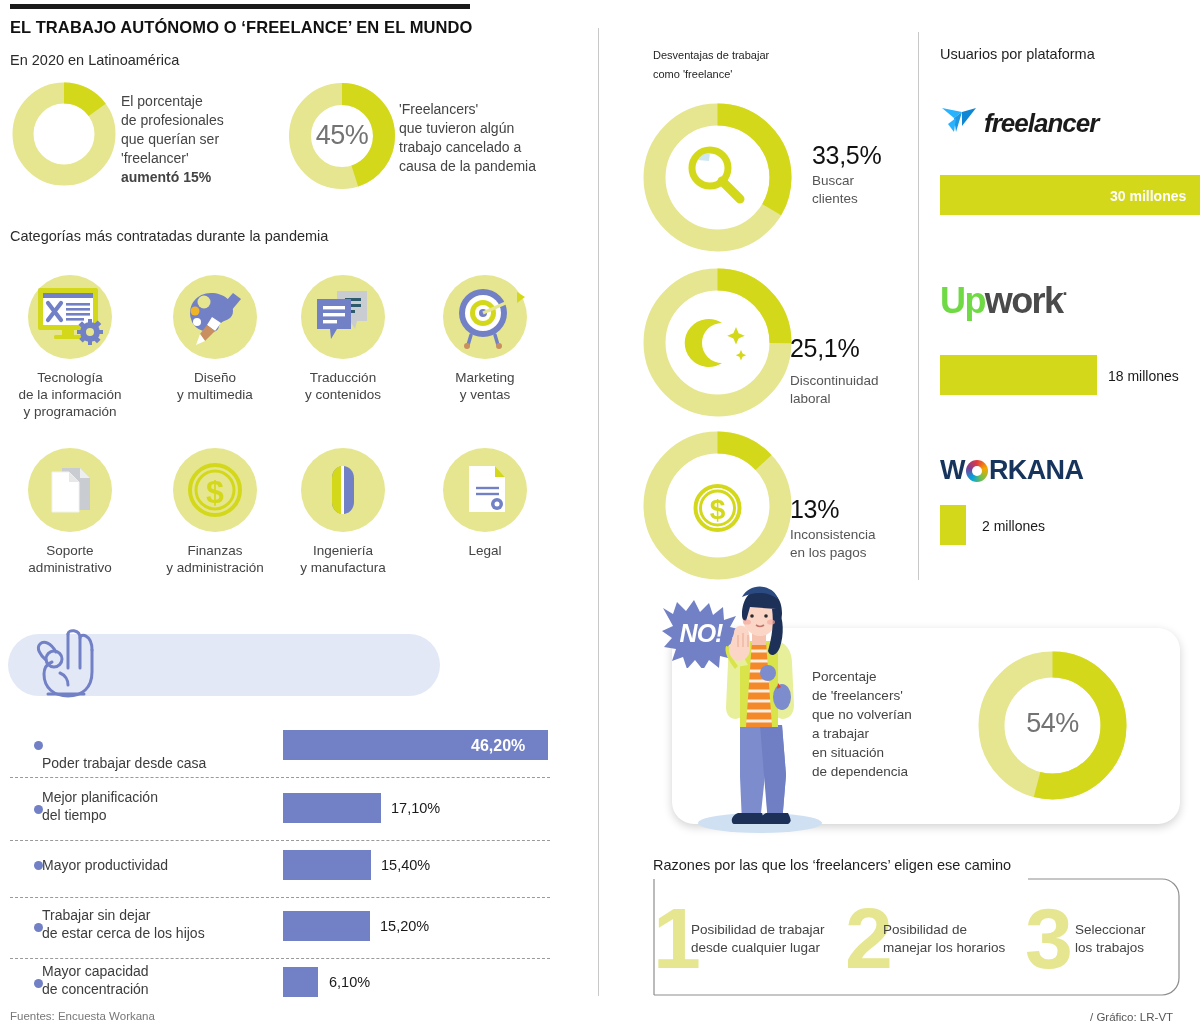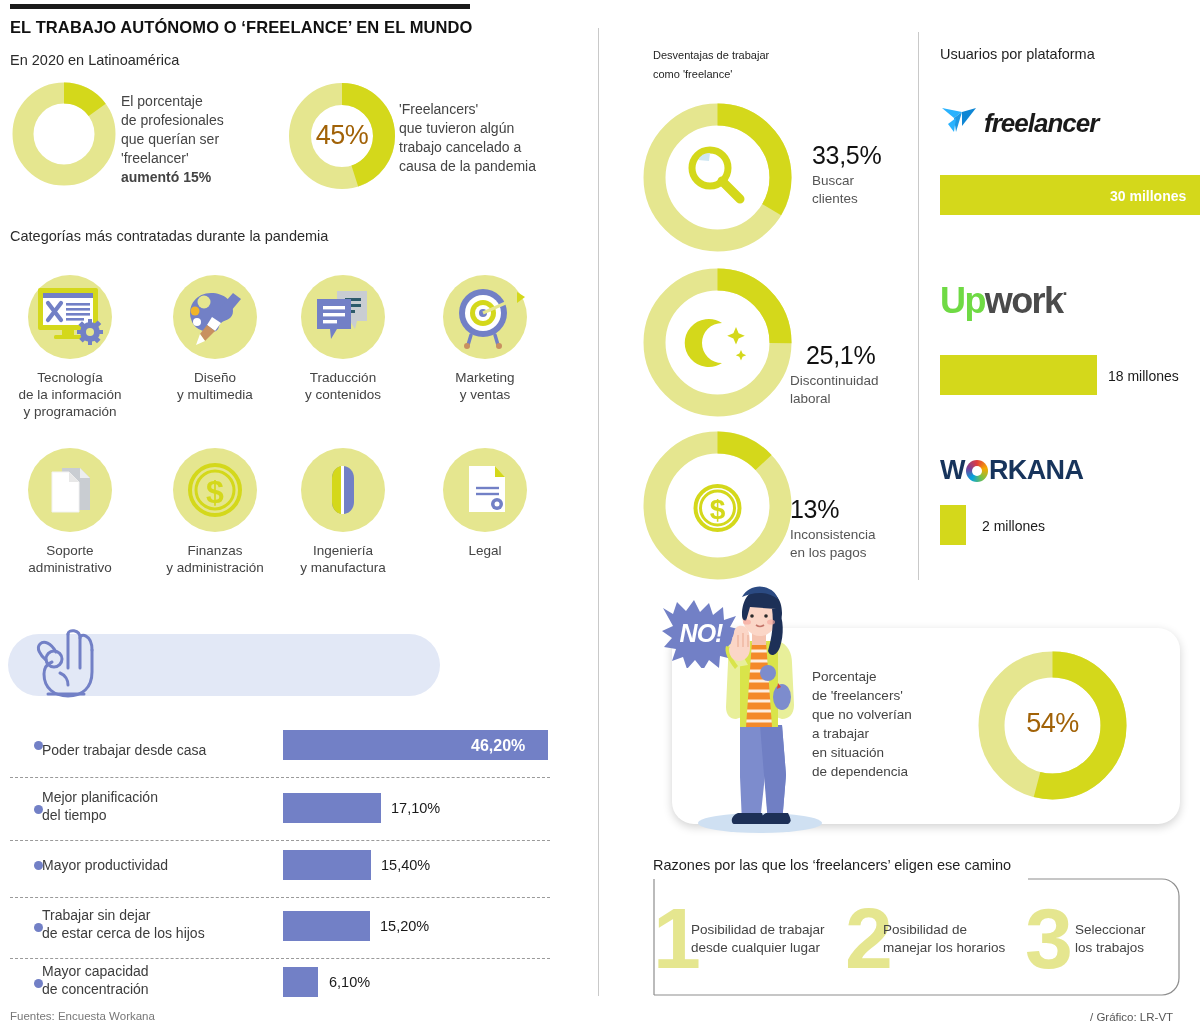--- a/index.html
+++ b/index.html
@@ -14,21 +14,21 @@
   #top-rule { left:10px; top:4px; width:460px; height:5px; background:#1a1a1a; }
   #page-title {
     left:10px; top:18px; font-size:16.5px; font-weight:bold; color:#111;
     letter-spacing:.1px; white-space:nowrap;
   }
   #subtitle-latam { left:10px; top:52px; font-size:14.5px; color:#2b2b2b; }
 
   
   #col-divider { left:598px; top:28px; width:1px; height:968px; background:#c9c9c9; }
   #col-divider2 { left:918px; top:32px; width:1px; height:548px; background:#c9c9c9; }
-  .donut-label { font-size:27px; color:#a16207; font-weight:normal; letter-spacing:-.5px; }
+  .donut-label { font-size:27px; color:#737373; font-weight:normal; letter-spacing:-.5px; }
 
   .sidetext { font-size:14px; line-height:19px; color:#444; }
 
   
   #cat-heading { left:10px; top:228px; font-size:14.5px; color:#2b2b2b; font-weight:500; }
   .cat-cell { position:absolute; width:130px; text-align:center; }
   .cat-circle {
     width:84px; height:84px; border-radius:50%; background:#e5e68f;
     margin:0 auto; position:relative;
   }
@@ -313,21 +313,21 @@
     <circle cx="24" cy="41" r="8"></circle>
     <path d="M30 55c5 2 8 7 8 12"></path>
     <path d="M18 76h36"></path>
   </svg>
 </div>
 <div class="abs" id="benefits-title">
 </div>
 
 <div class="bar-row" style="top:730px;">
   <span class="bar-bullet" style="left:24px; top:11px;"></span>
-  <span class="bar-name" style="top:11px;text-align:center;">Poder trabajar desde casa</span>
+  <span class="bar-name" style="top:24px;text-align:center;">Poder trabajar desde casa</span>
   <span class="bar-rect" style="left:273px; top:0; width:265px;"></span>
   <span class="bar-val-in" style="left:461px; top:7px;">46,20%</span>
 </div>
 <div class="dash-sep" style="top:777px;"></div>
 
 <div class="bar-row" style="top:788px;">
   <span class="bar-bullet" style="left:24px; top:17px;"></span>
   <span class="bar-name" style="top:0;">
     <span>Mejor planificación</span><br>
     <span>del tiempo</span>
@@ -395,21 +395,21 @@
   <svg width="155" height="155" viewBox="0 0 155 155">
     <circle cx="77.5" cy="77.5" r="63" fill="none" stroke="#e5e68f" stroke-width="22"></circle>
     <circle cx="77.5" cy="77.5" r="63" fill="none" stroke="#d4d81b" stroke-width="22" stroke-dasharray="99.4 296.4" transform="rotate(-90 77.5 77.5)"></circle>
     <g fill="#d4d81b">
       <path d="M82 58a24 24 0 1 0 0 40 20 20 0 0 1 0-40z"></path>
       <path d="M96 62l2.6 6.2 6.2 2.6-6.2 2.6L96 79.6l-2.6-6.2-6.2-2.6 6.2-2.6z"></path>
       <path d="M101 85l1.6 3.6 3.6 1.6-3.6 1.6-1.6 3.6-1.6-3.6-3.6-1.6 3.6-1.6z"></path>
     </g>
   </svg>
 </div>
-<div class="abs dis-pct" style="left:790px; top:341px;margin-left:16px;">25,1%</div>
+<div class="abs dis-pct" style="left:790px; top:334px;">25,1%</div>
 <div class="abs dis-cap" style="left:790px; top:372px;">
   <div>Discontinuidad</div>
   <div>laboral</div>
 </div>
 
 <div class="abs" style="left:640px; top:428px;">
   <svg width="155" height="155" viewBox="0 0 155 155">
     <circle cx="77.5" cy="77.5" r="63" fill="none" stroke="#e5e68f" stroke-width="22"></circle>
     <circle cx="77.5" cy="77.5" r="63" fill="none" stroke="#d4d81b" stroke-width="22" stroke-dasharray="51.5 344.3" transform="rotate(-90 77.5 77.5)"></circle>
     <g>

